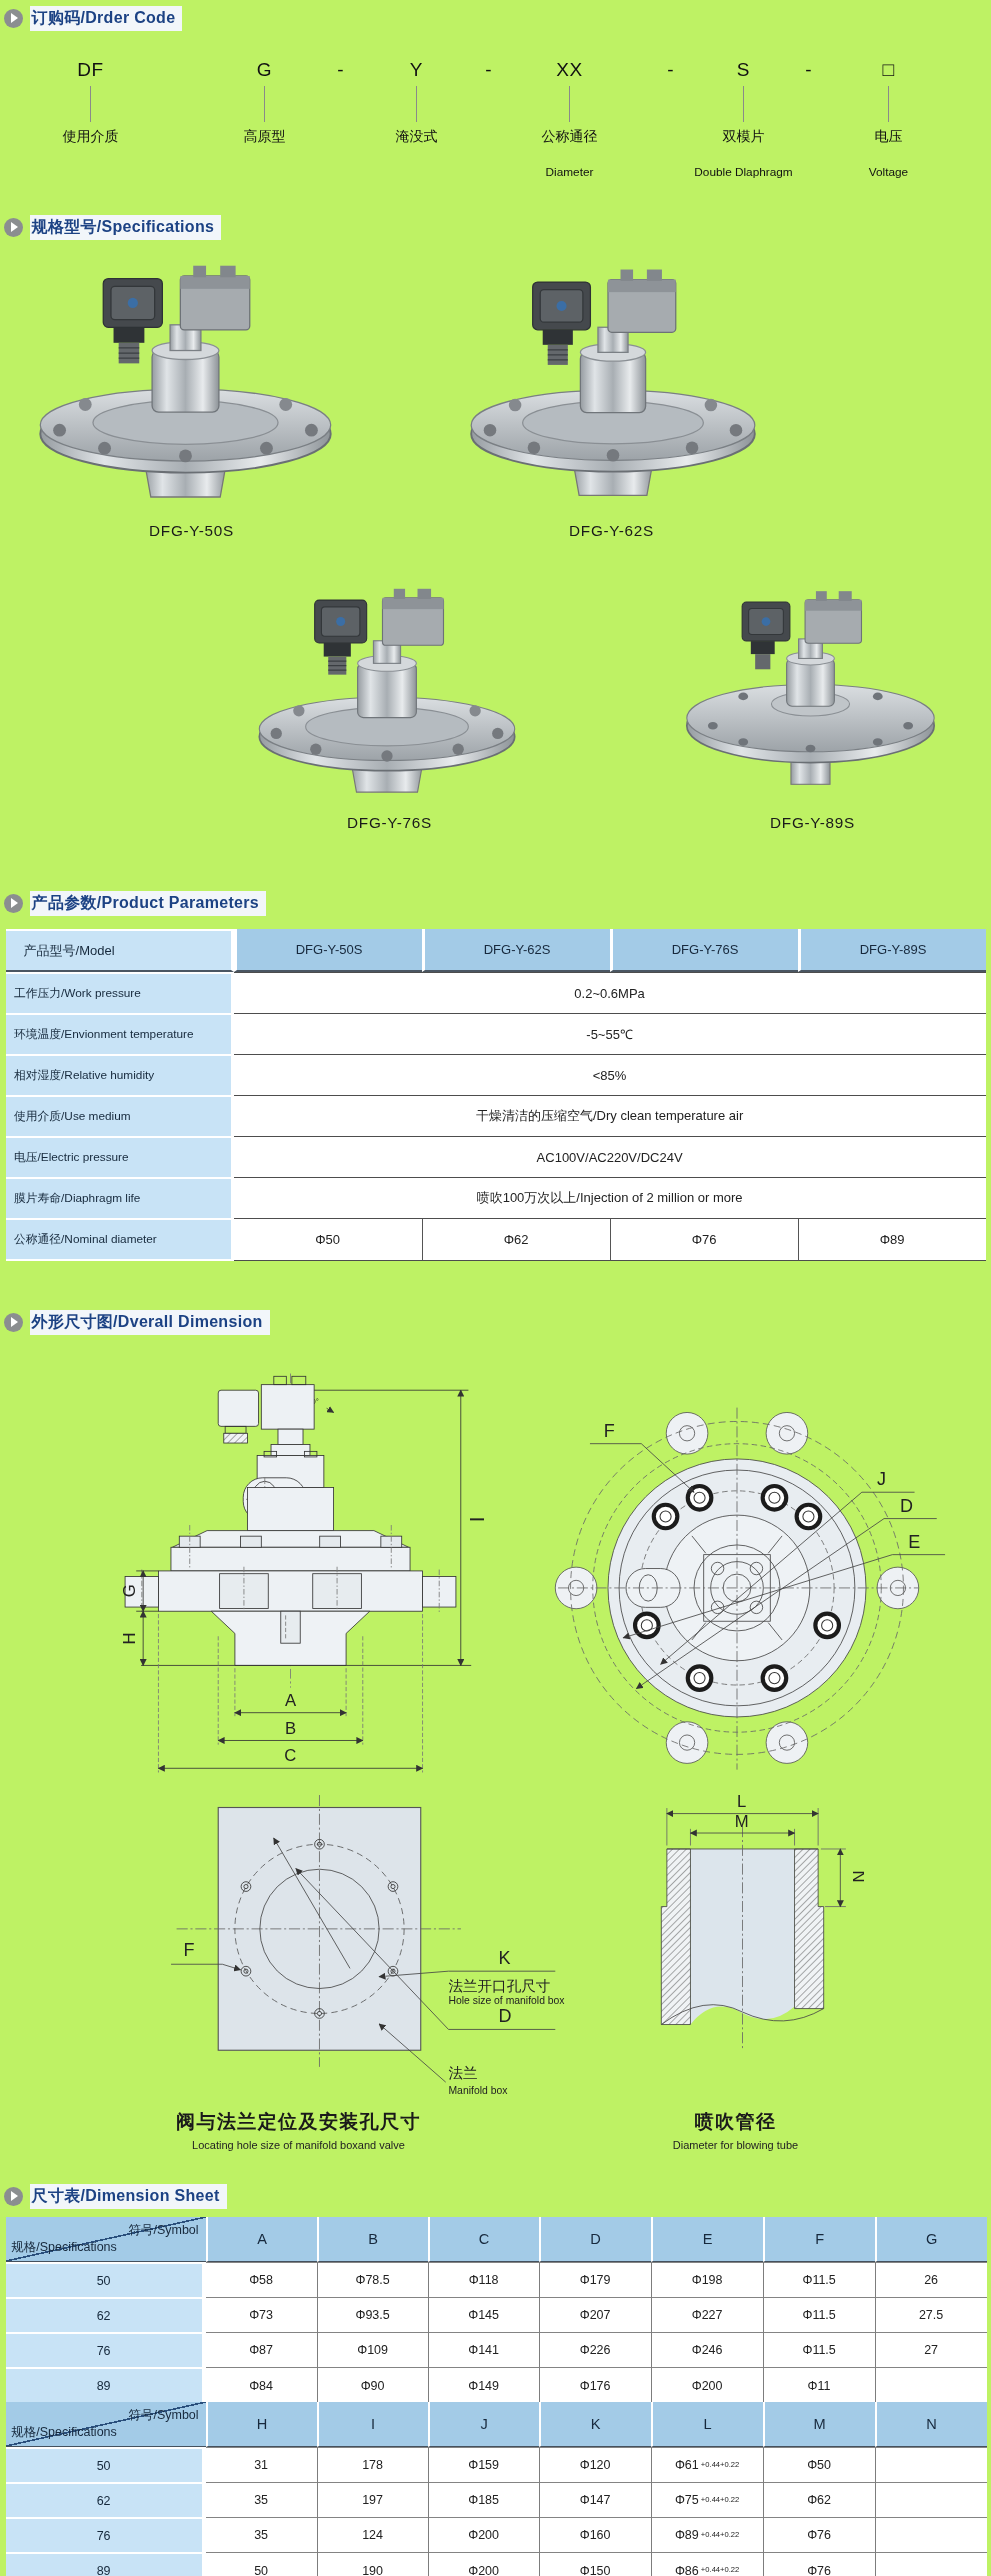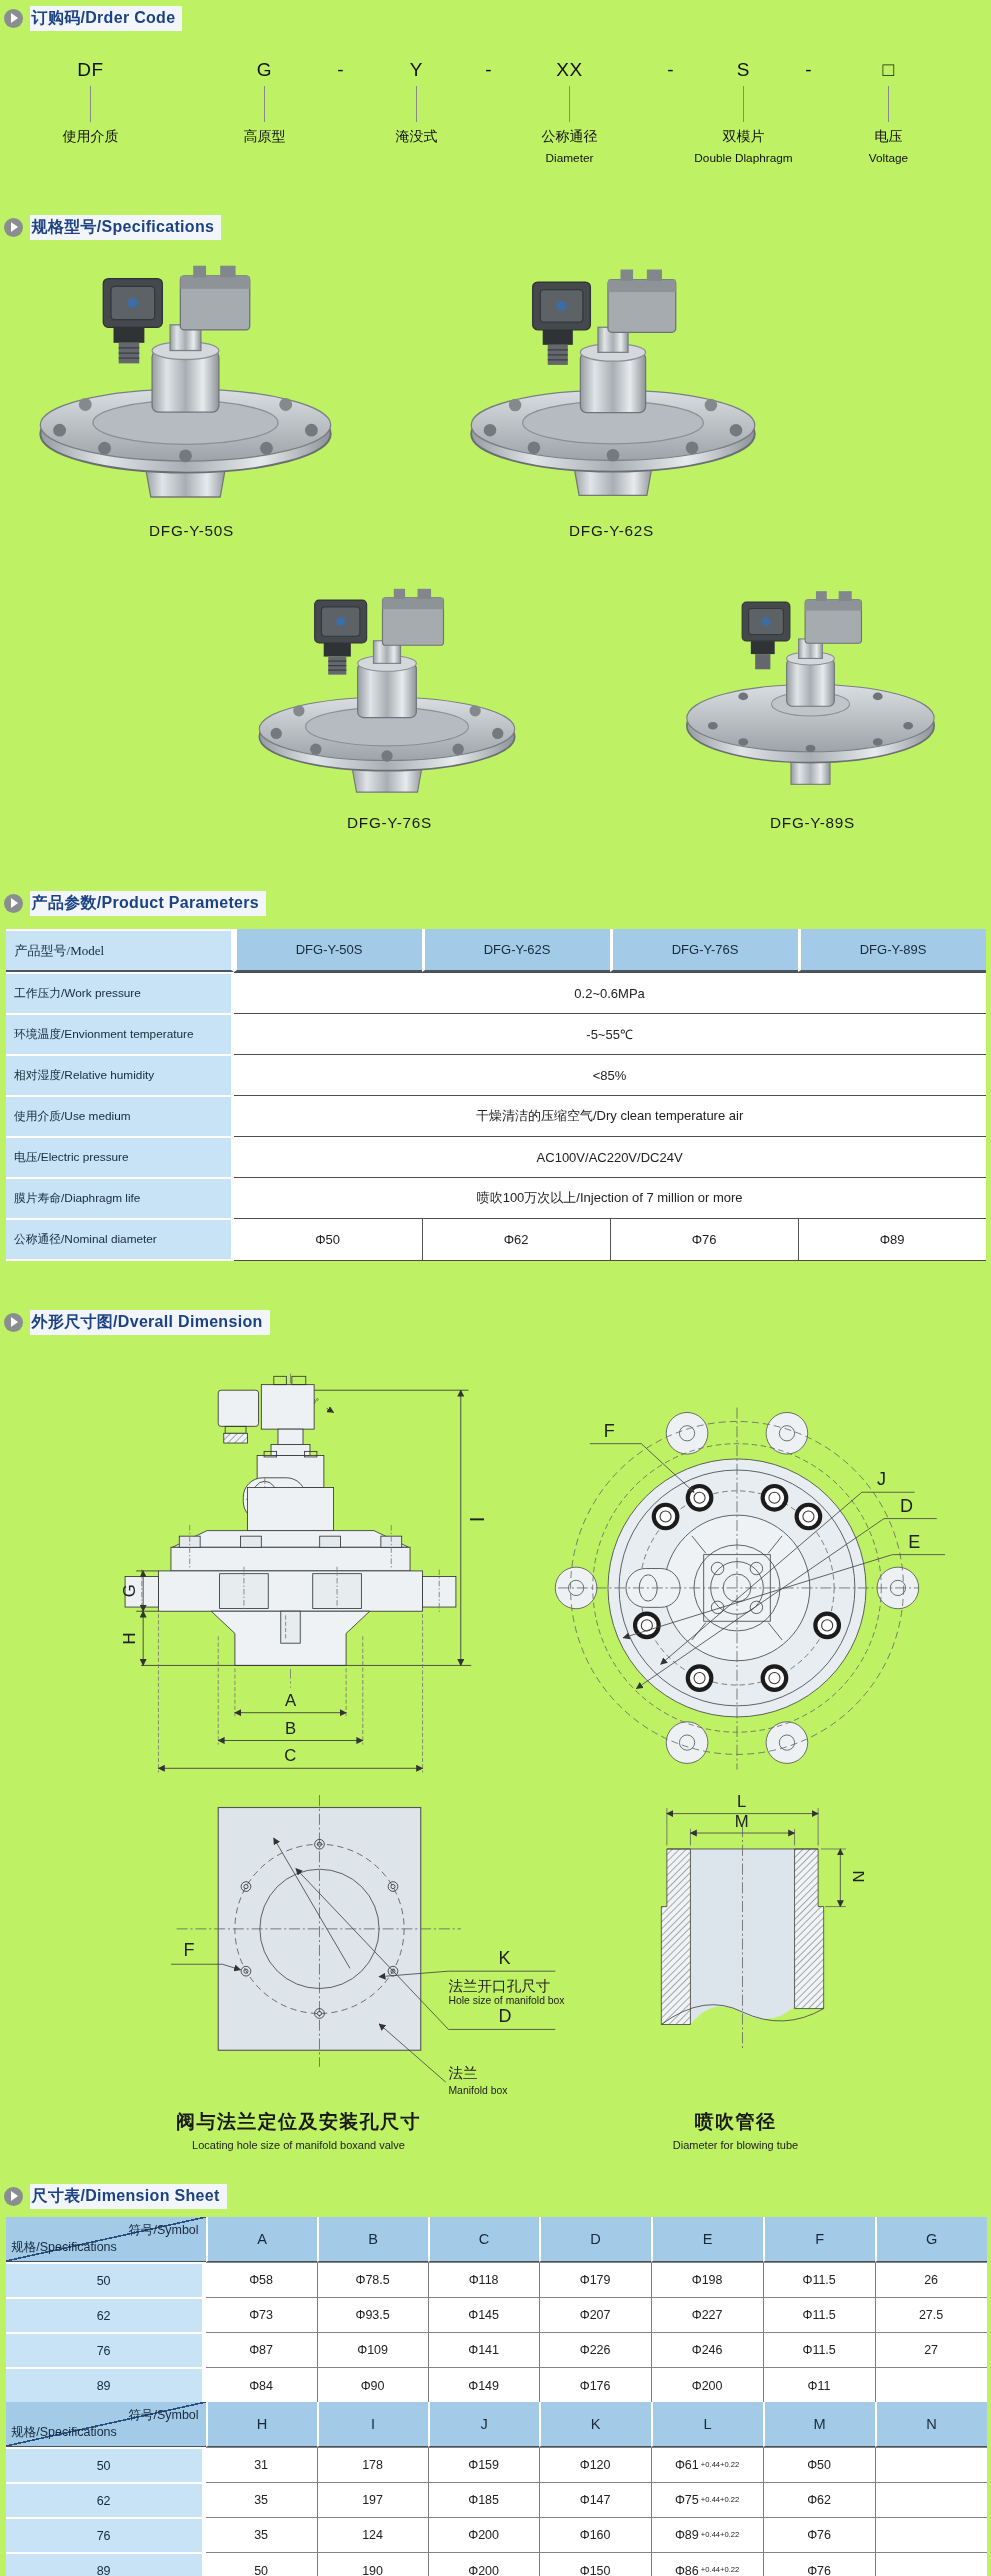--- a/index.html
+++ b/index.html
@@ -11,32 +11,32 @@
   .sec-icon{width:19px;height:19px;border-radius:50%;background:#8b8e90;position:relative;flex:0 0 auto;}
   .sec-icon .tri{position:absolute;left:7px;top:4.2px;width:0;height:0;
     border-left:7.6px solid #fff;border-top:5.2px solid transparent;border-bottom:5.2px solid transparent;}
   .sec-title{font-size:16px;font-weight:bold;color:#1c4284;background:#f2f6fa;padding:2.1px 7px 2.1px 1.4px;letter-spacing:0.3px;}
 
   
   .oc-group{position:absolute;width:167px;text-align:center;}
   .oc-code{font-size:19px;color:#111;letter-spacing:0.7px;height:26px;}
   .oc-line{width:0.7px;height:36px;background:#8a8a8a;margin:1.4px auto 5.6px auto;}
   .oc-cn{font-size:14px;color:#111;}
-  .oc-en{font-size:11.8px;color:#111;margin-top:5px;}
+  .oc-en{font-size:11.8px;color:#111;margin-top:19px;}
   .oc-sep{position:absolute;width:21px;text-align:center;font-size:19px;color:#111;}
 
   
   .valve-photo{position:absolute;}
   .model-label{position:absolute;width:167px;text-align:center;font-size:15.3px;color:#1a1a1a;letter-spacing:0.7px;}
 
   
   .ptable{position:absolute;left:5.6px;top:929px;width:980px;border-collapse:separate;border-spacing:0;table-layout:fixed;}
   .ptable td{padding:0;vertical-align:middle;}
   .ptable .ph td{background:#a3cbe7;height:32px;font-size:13px;color:#17293d;text-align:center;border-bottom:2.1px double #4a5662;}
-  .ptable .ph td.plabel{text-align:left;padding-left:9px;font-size:13px;font-family:Liberation Serif, serif;}
+  .ptable .ph td.plabel{text-align:left;padding-left:18px;font-size:13px;}
   .ptable .ph td + td{border-left:3.5px solid #fff;}
   .ptable td.plabel{background:#c8e3f6;text-align:left;padding-left:8.3px;font-size:11.8px;color:#16293c;
      border-top:2.1px solid #fff;border-right:3.5px solid #fff;height:39px;}
   .ptable td.pval{background:#fff;text-align:center;font-size:13px;color:#222;border-top:1.1px solid #4d4d4d;height:39px;}
   .ptable td.vsep{border-left:0.8px solid #555;}
   .ptable tr:last-child td.pval{border-bottom:1.2px solid #4d4d4d;}
   .ptable tr:last-child td.plabel{border-bottom:2.1px solid #fff;}
 
   
   .dtable{position:absolute;left:5.6px;width:980px;border-collapse:separate;border-spacing:0;table-layout:fixed;}
@@ -252,21 +252,21 @@
     <tr>
       <td class="plabel">使用介质/Use medium</td>
       <td class="pval" colspan="4">干燥清洁的压缩空气/Dry clean temperature air</td>
     </tr>
     <tr>
       <td class="plabel">电压/Electric pressure</td>
       <td class="pval" colspan="4">AC100V/AC220V/DC24V</td>
     </tr>
     <tr>
       <td class="plabel">膜片寿命/Diaphragm life</td>
-      <td class="pval" colspan="4">喷吹100万次以上/Injection of 7 million or more</td>
+      <td class="pval" colspan="4">喷吹100万次以上/Injection of 2 million or more</td>
     </tr>
     <tr>
       <td class="plabel">公称通径/Nominal diameter</td>
       <td class="pval">Φ50</td>
       <td class="pval vsep">Φ62</td>
       <td class="pval vsep">Φ76</td>
       <td class="pval vsep">Φ89</td>
     </tr>
   </tbody>
     </table>

